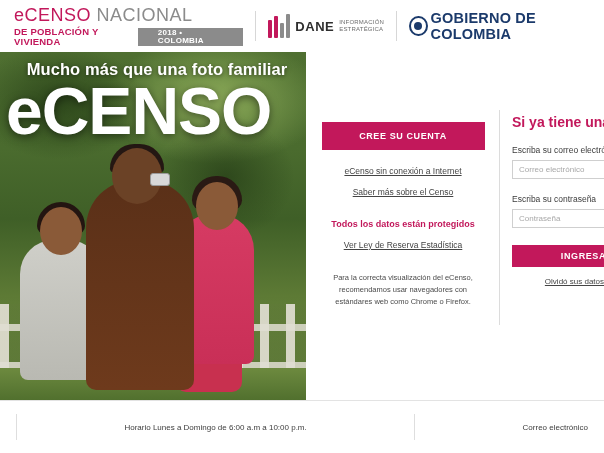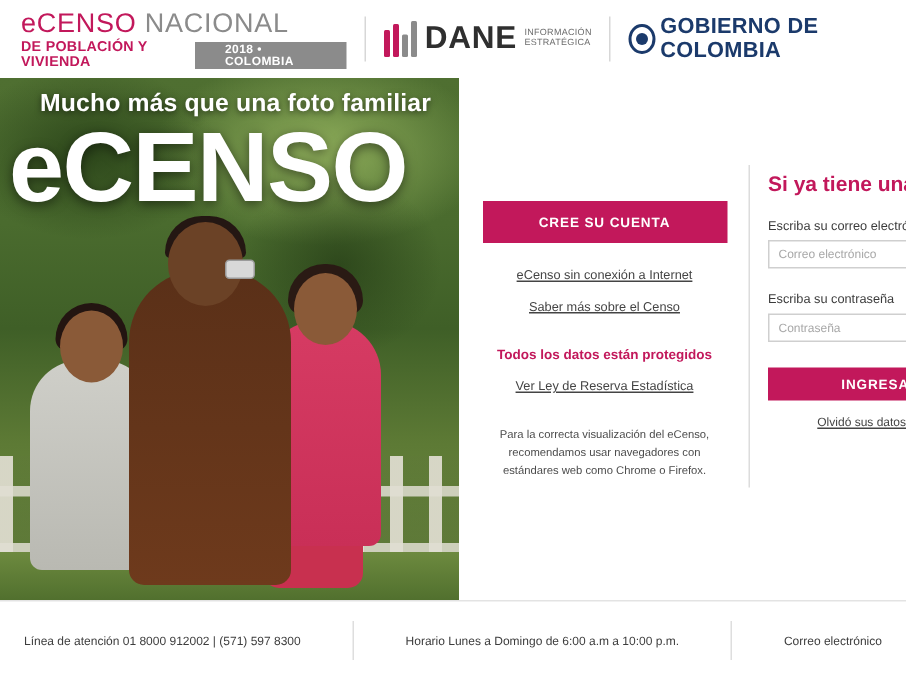--- a/index.html
+++ b/index.html
@@ -46,21 +46,21 @@
     width: 22px; height: 24px; position: relative; display: inline-block;
   }
   .dane-mark i {
     position: absolute; display: block; width: 4px; border-radius: 1px;
   }
   .dane-mark i:nth-child(1){ left:0;  top:6px;  height:18px; background:#c2185b; }
   .dane-mark i:nth-child(2){ left:6px; top:2px;  height:22px; background:#c2185b; }
   .dane-mark i:nth-child(3){ left:12px;top:9px;  height:15px; background:#8b8b8b; }
   .dane-mark i:nth-child(4){ left:18px;top:0px;  height:24px; background:#8b8b8b; }
   .dane-word {
-    font-size: 21px; font-weight: bold; color: #2f2f2f; letter-spacing: 0.5px;
+    font-size: 13px; font-weight: bold; color: #2f2f2f; letter-spacing: 0.5px;
   }
   .dane-sub {
     font-size: 6px; color: #6d6d6d; line-height: 1.25; letter-spacing: .2px;
   }
   .gob {
     display: flex; align-items: center; gap: 3px;
   }
   .gob-seal {
     width: 20px; height: 20px; border-radius: 50%;
     border: 2px solid #1b3a6b; position: relative;
@@ -175,21 +175,21 @@
     line-height: 1;
   }
 
   
   .center {
     position: absolute; left: 306px; top: 52px; width: 194px; height: 348px;
     padding-top: 70px;
     text-align: center;
   }
   .btn-create {
-    display: block; width: 163px; margin: 12px auto;
+    display: block; width: 163px; margin: 0 auto;
     background: #c2185b; color: #ffffff;
     font-size: 9px; font-weight: bold; letter-spacing: .6px;
     border: none; padding: 9px 0; cursor: pointer;
   }
   .clink {
     display: block; color: #444444; font-size: 8.5px;
     text-decoration: underline; margin-top: 11px;
   }
   .clink.first { margin-top: 16px; }
   .protected {
@@ -322,20 +322,19 @@
     <div class="fld">Correo electrónico</div>
 
     <div class="fld-label">Escriba su contraseña</div>
     <div class="fld">Contraseña</div>
 
     <button class="btn-login">INGRESAR</button>
     <a class="forgot" href="#">Olvidó sus datos</a>
   </div>
 
   <div class="footer">
-    <span>Línea de atención 01 8000 912002 | (571) 597 8300</span>
     <div class="sep"></div>
     <span>Horario Lunes a Domingo de 6:00 a.m a 10:00 p.m.</span>
     <div class="sep"></div>
     <span>Correo electrónico</span>
   </div>
 
 </div>
 
 </body></html>

